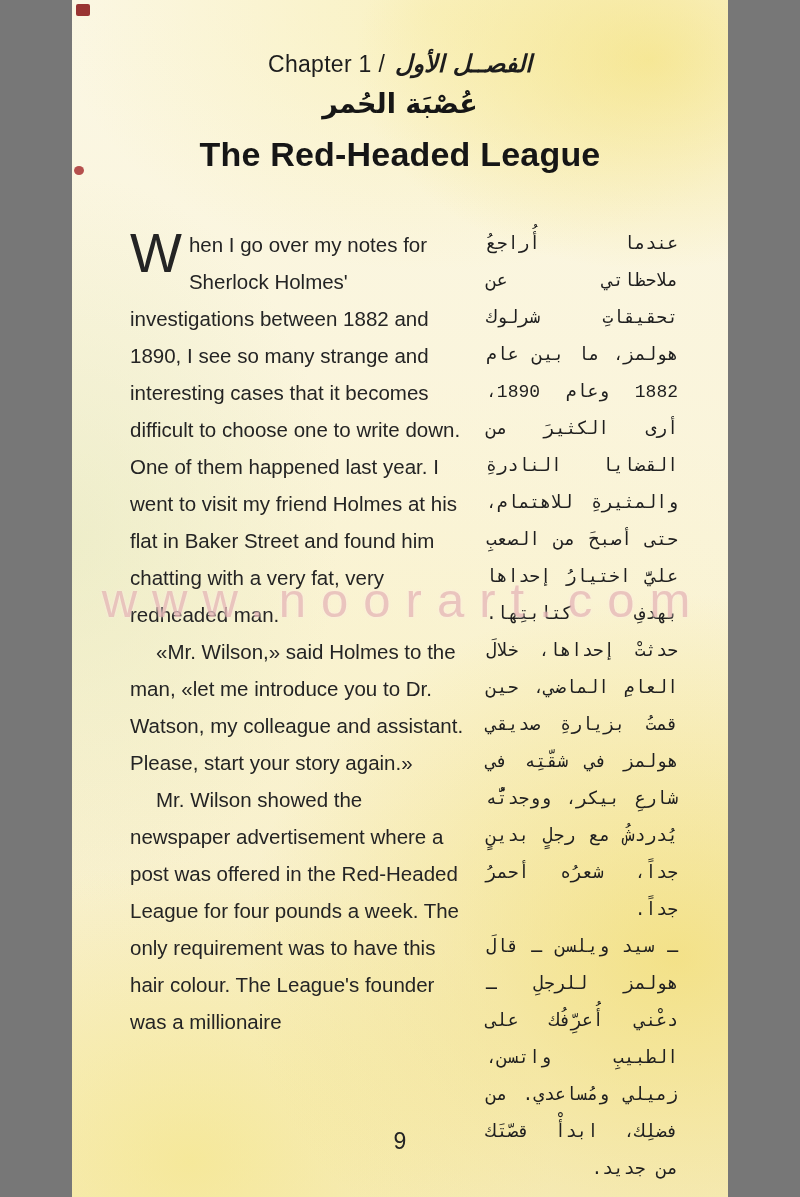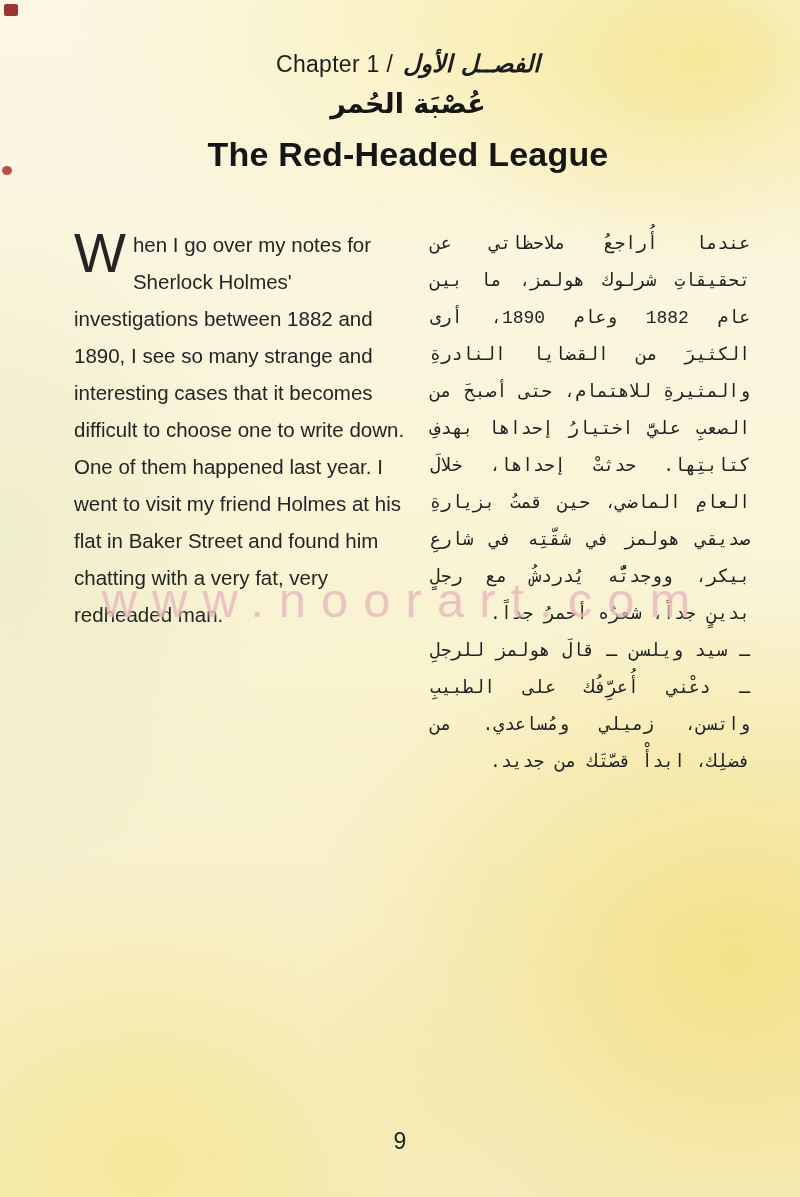--- a/index.html
+++ b/index.html
@@ -1,33 +1,32 @@
 <!DOCTYPE html>
 <html lang="en"><head>
 <meta charset="utf-8">
 <style>
   * { margin: 0; padding: 0; box-sizing: border-box; }
   html, body { background: #777; }
   .page {
-    width: 800px;
+    width: 656px;
     height: 1197px;
     position: relative;
     overflow: hidden;
     margin: 0 auto;
     font-family: "Liberation Sans", sans-serif;
     color: #222;
     background:
       radial-gradient(ellipse 420px 300px at 88% 5%,  rgba(243,222,108,0.60), rgba(243,222,108,0) 70%),
       radial-gradient(ellipse 520px 360px at 55% 1%,  rgba(248,236,160,0.50), rgba(248,236,160,0) 72%),
       radial-gradient(ellipse 620px 520px at 92% 80%, rgba(240,216,92,0.60),  rgba(240,216,92,0) 70%),
       radial-gradient(ellipse 520px 430px at 18% 97%, rgba(245,228,120,0.55), rgba(245,228,120,0) 70%),
       radial-gradient(ellipse 380px 520px at 0% 45%,  rgba(226,231,188,0.50), rgba(226,231,188,0) 70%),
       radial-gradient(ellipse 700px 420px at 50% 58%, rgba(250,242,198,0.45), rgba(250,242,198,0) 75%),
       linear-gradient(180deg, #fbf7e4 0%, #faf4d9 45%, #f6edc4 100%);
-    padding-left: 16px;
   }
 
   
   .artifact-corner {
     position: absolute; left: 4px; top: 4px; width: 14px; height: 12px;
     background: #8e1f1f; border-radius: 2px; opacity: 0.9;
   }
   .artifact-dot {
     position: absolute; left: 2px; top: 166px; width: 10px; height: 9px;
     background: #a83232; border-radius: 50%; opacity: 0.85;
@@ -117,20 +116,22 @@
       <span class="ar">الفصــل الأول</span>
     </div>
     <div class="title-ar">عُصْبَة الحُمر</div>
     <div class="title-en">The Red-Headed League</div>
   </header>
 
   <main class="columns">
 
     <section class="col-en">
       <p><span class="dropcap">W</span><span>hen I go over my notes for Sherlock Holmes' investigations between 1882 and 1890, I see so many strange and interesting cases that it becomes difficult to choose one to write down. One of them happened last year. I went to visit my friend Holmes at his flat in Baker Street and found him chatting with a very fat, very redheaded man.</span></p>
+      <p class="indent">«Mr. Wilson,» said Holmes to the man, «let me introduce you to Dr. Watson, my colleague and assistant. Please, start your story again.»</p>
+      <p class="indent">Mr. Wilson showed the newspaper advertisement where a post was offered in the Red-Headed League for four pounds a week. The only requirement was to have this hair colour. The League's founder was a millionaire</p>
     </section>
 
     <section class="col-ar" dir="rtl" lang="ar">
       <p>عندما أُراجعُ ملاحظاتي عن تحقيقاتِ شرلوك هولمز، ما بين عام 1882 وعام 1890، أرى الكثيرَ من القضايا النادرةِ والمثيرةِ للاهتمام، حتى أصبحَ من الصعبِ عليَّ اختيارُ إحداها بهدفِ كتابتِها. حدثتْ إحداها، خلالَ العامِ الماضي، حين قمتُ بزيارةِ صديقي هولمز في شقّتِه في شارعِ بيكر، ووجدتُّه يُدردشُ مع رجلٍ بدينٍ جداً، شعرُه أحمرُ جداً.</p>
       <p>ـ سيد ويلسن ـ قالَ هولمز للرجلِ ـ دعْني أُعرِّفُك على الطبيبِ واتسن، زميلي ومُساعدي. من فضلِك، ابدأْ قصّتَك من جديد.</p>
     </section>
 
   </main>
 
   <div class="watermark">www.noorart.com</div>

